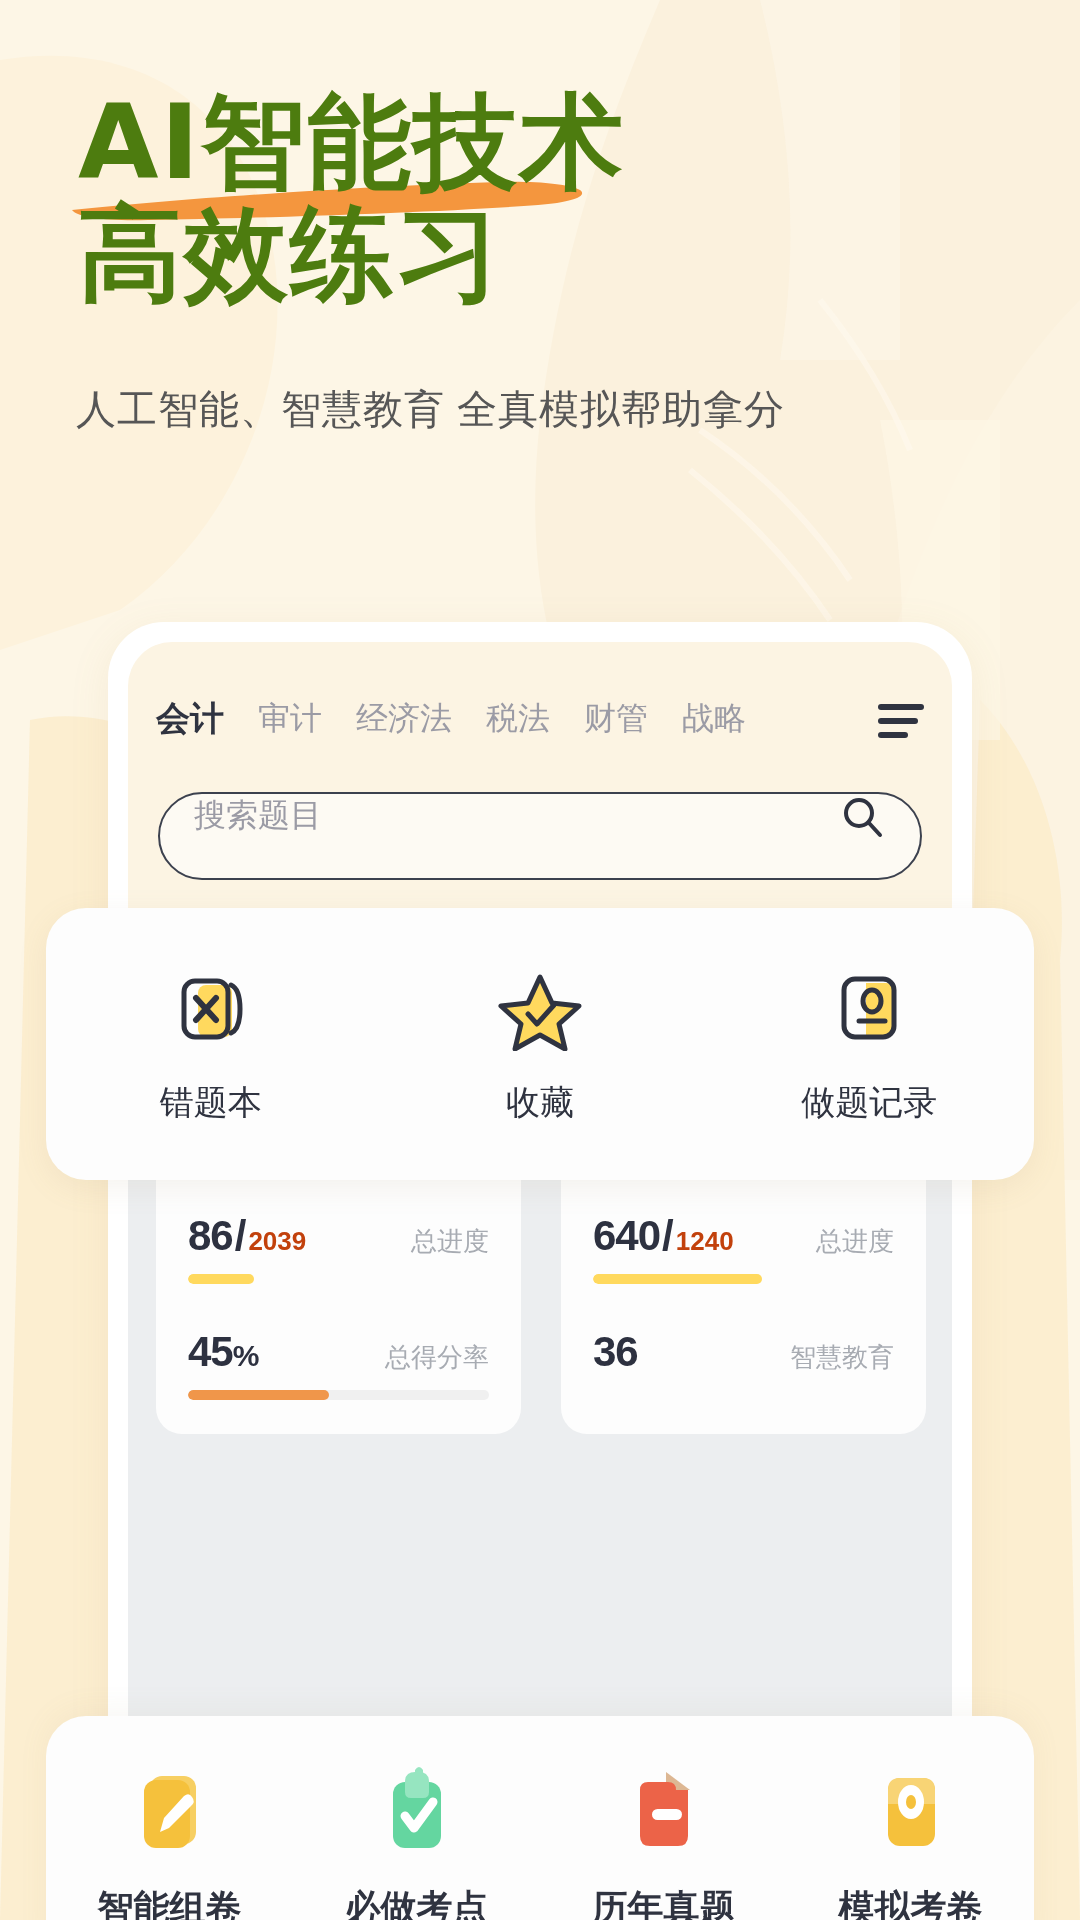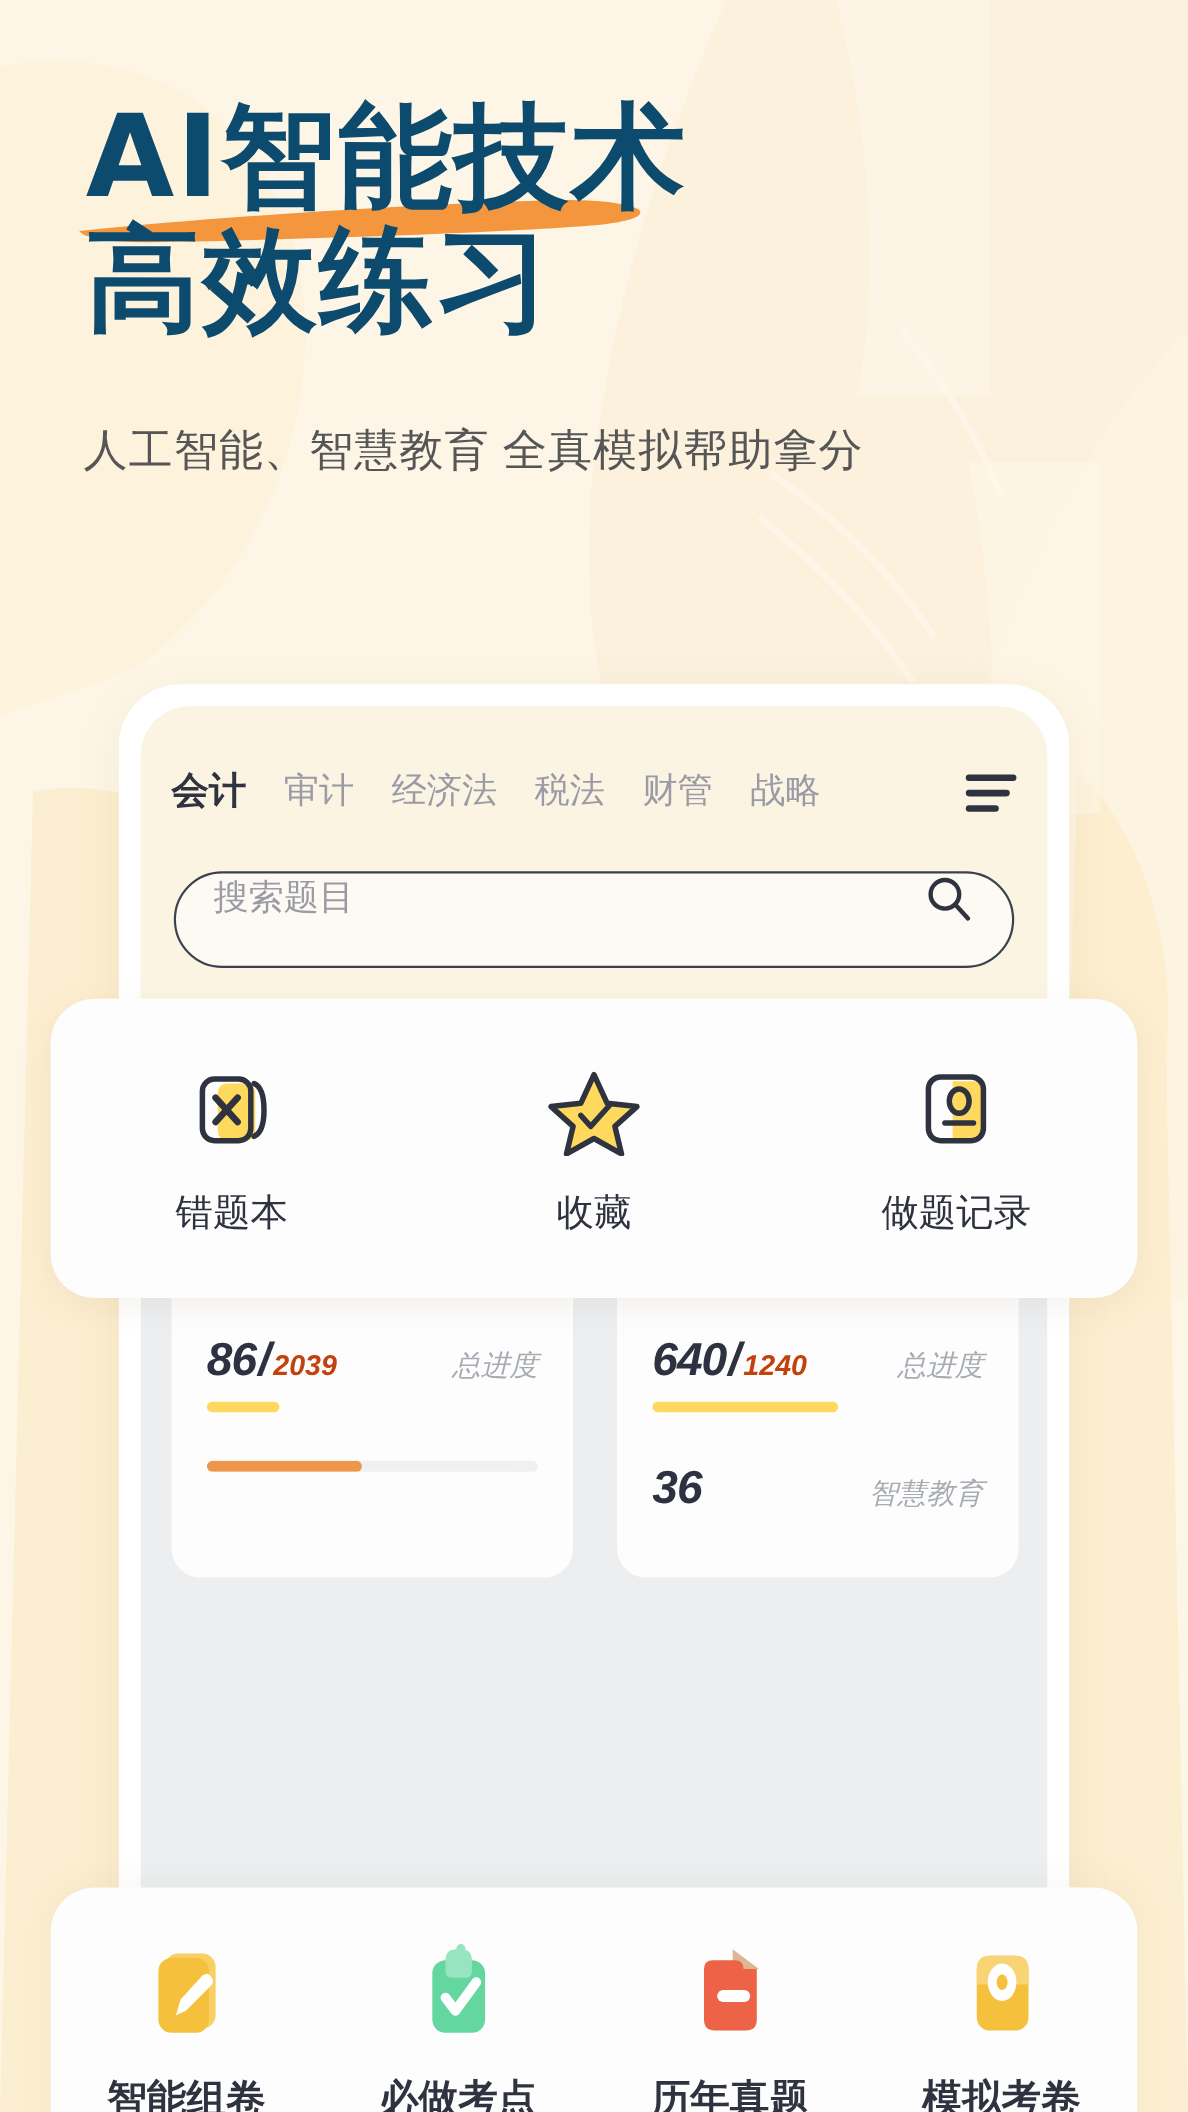--- a/index.html
+++ b/index.html
@@ -12,21 +12,21 @@
   }
 
   
   #bg { position:absolute; inset:0; overflow:hidden; z-index:0; }
 
   
   .hero { position:absolute; top:0; left:0; width:1080px; z-index:3; }
   .hero-title {
     position:absolute; left:78px; top:86px;
     font-size:104px; font-weight:bold; line-height:1.08;
-    color:#0c4a6e; letter-spacing:2px;
+    color:#4d7c0f; letter-spacing:2px;
     font-family:"DejaVu Sans","Liberation Sans",sans-serif;
     white-space:pre-line;
   }
   .hero-swoosh { position:absolute; left:68px; top:178px; width:520px; height:46px; }
   .hero-sub {
     position:absolute; left:76px; top:382px;
     font-size:40px; color:#565656; letter-spacing:1px;
     font-family:"Liberation Sans","DejaVu Sans",sans-serif;
   }
 
@@ -93,21 +93,21 @@
     position:absolute; right:-18px; top:2px; width:40px; height:40px;
     border-radius:50%; background:#ffd95e; z-index:1;
   }
   .help-ico {
     margin-left:42px; width:40px; height:40px; border-radius:50%;
     border:3px solid #c3c6cb; color:#b2b6bb; font-size:26px;
     display:flex; align-items:center; justify-content:center;
   }
 
   
-  .cards { position:absolute; left:28px; top:392px; width:770px; display:flex; gap:40px; z-index:2;font-style:italic; }
+  .cards { position:absolute; left:28px; top:392px; width:770px; display:flex; gap:40px; z-index:2; }
   .card {
     width:372px; background:#fdfdfd; border-radius:26px; padding:36px 32px 34px 32px;
   }
   .card-title { font-size:38px; font-weight:bold; color:#2d3140; }
   .card-sub { font-size:26px; color:#a7abb2; margin-top:12px; }
   .metric { margin-top:44px; }
   .metric-row { display:flex; align-items:baseline; }
   .metric-main { font-size:42px; font-weight:bold; color:#2d3140; letter-spacing:-1px; }
   .metric-sep { font-size:42px; font-weight:bold; color:#2d3140; margin:0 2px; }
   .metric-denom { font-size:26px; font-weight:bold; color:#c2410c; }
@@ -221,20 +221,25 @@
             <span class="metric-sep">/</span>
             <span class="metric-denom">2039</span>
             <span class="metric-label">总进度</span>
           </div>
           <div class="bar no-track" style="background: transparent;">
               <span style="width: 22%; background: rgb(255, 217, 94);"></span>
             </div>
         </div>
 
         <div class="metric">
+          <div class="metric-row">
+            <span class="metric-main">45</span>
+            <span class="metric-pct">%</span>
+            <span class="metric-label">总得分率</span>
+          </div>
           <div class="bar">
               <span style="width: 47%; background: rgb(240, 150, 74);"></span>
             </div>
         </div>
       </div>
 
       <div class="card">
         <div class="card-title">速记本</div>
         <div class="card-sub">零碎时间快速练习</div>
 

